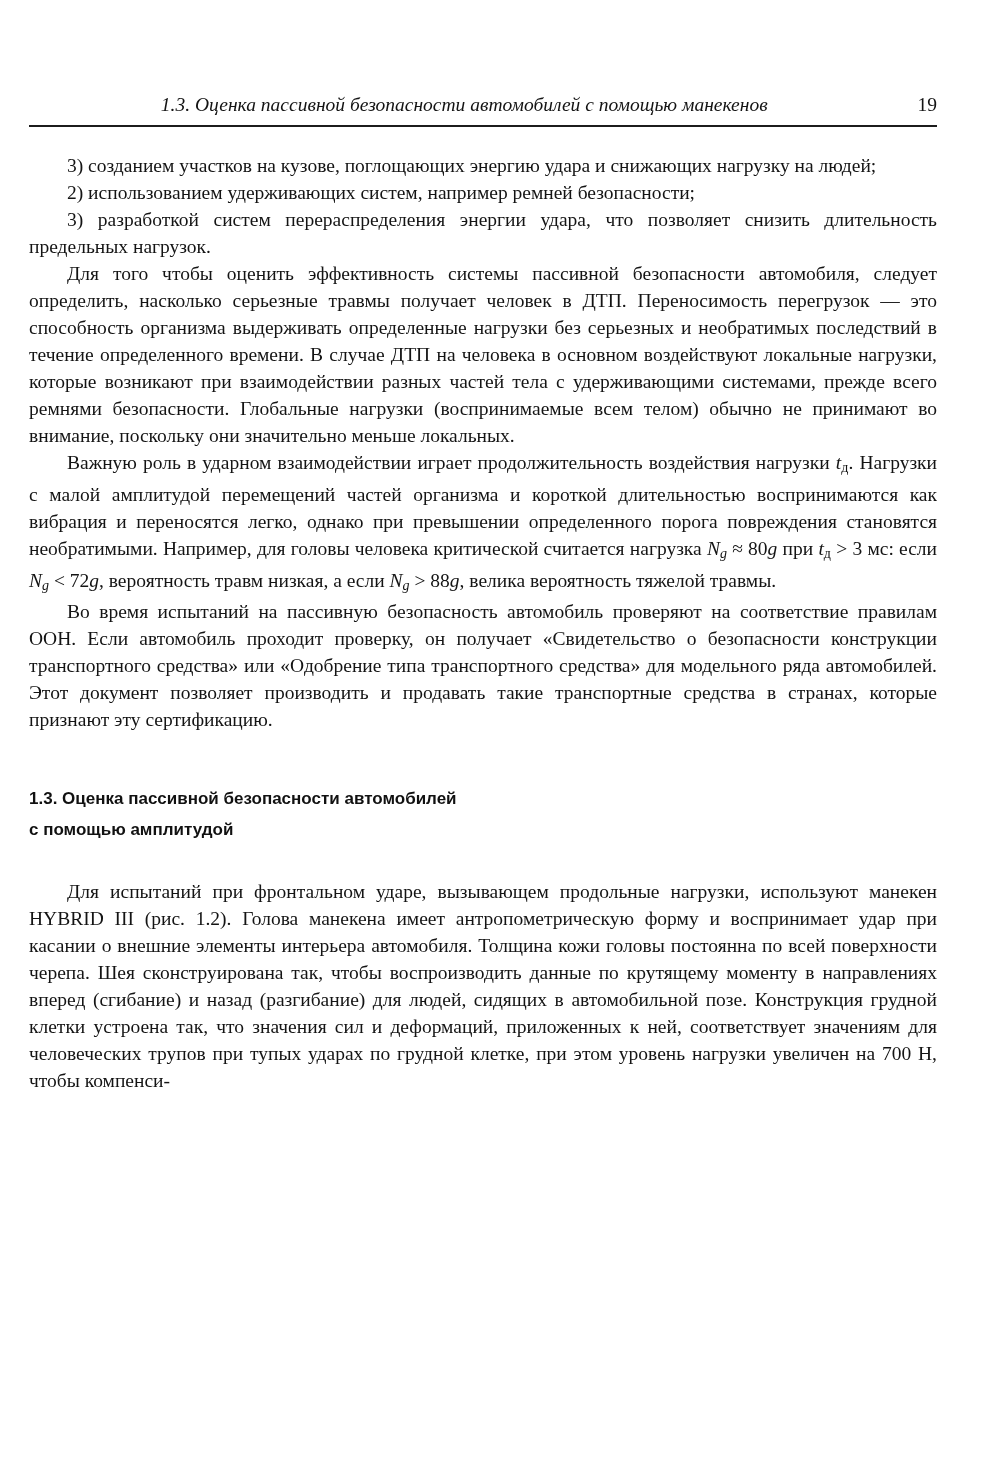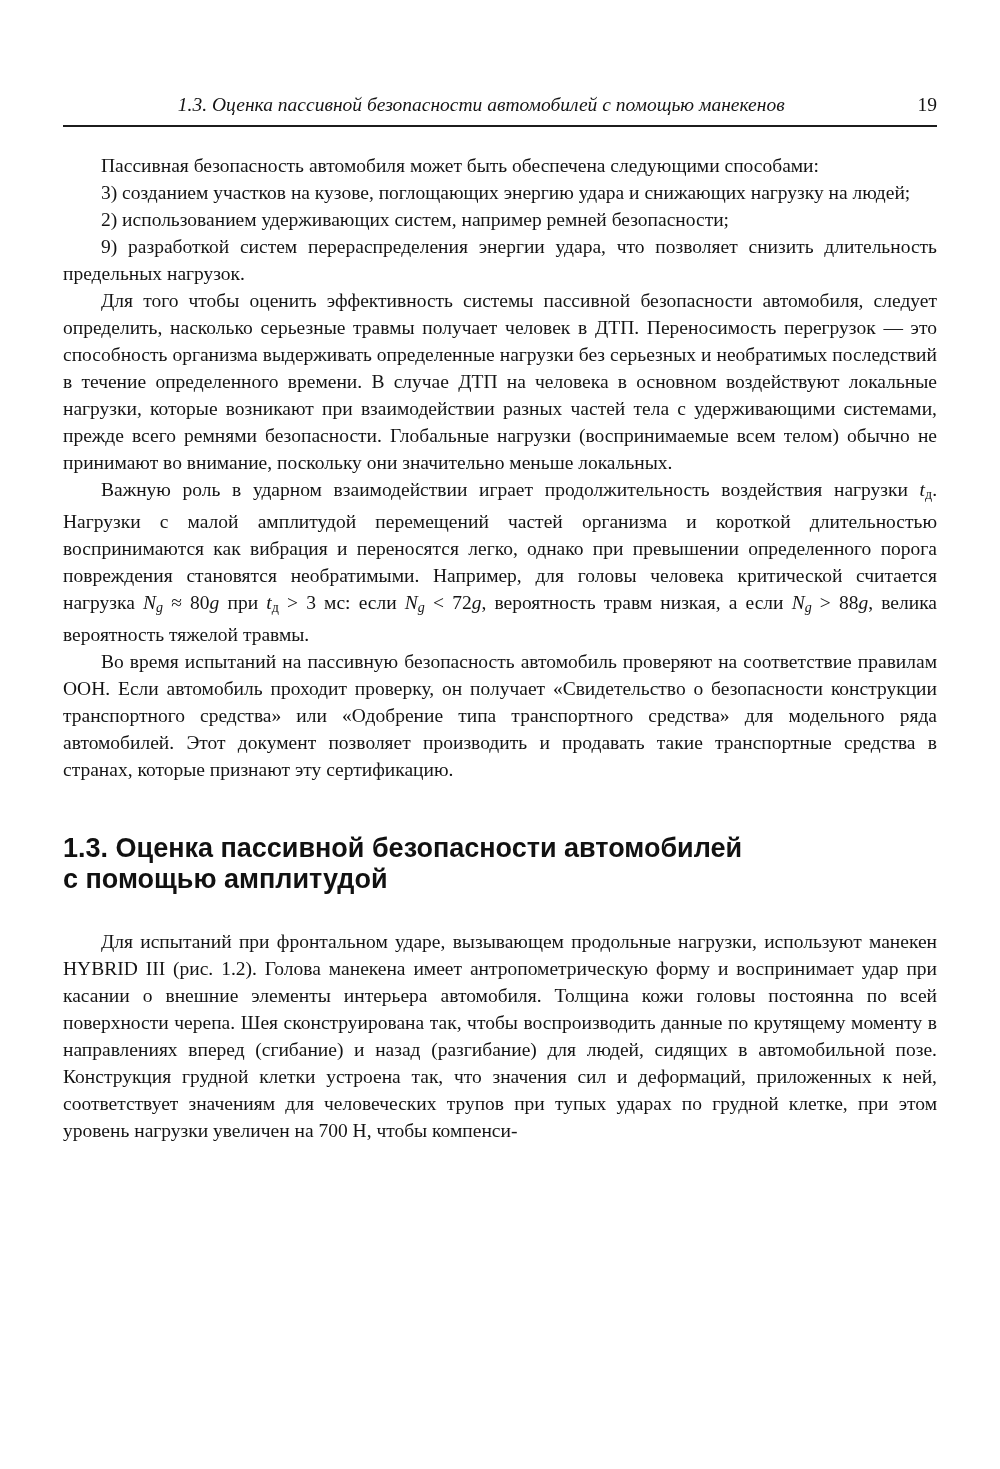--- a/index.html
+++ b/index.html
@@ -5,21 +5,21 @@
   * { margin: 0; padding: 0; box-sizing: border-box; }
   html, body { background: #ffffff; }
   body {
     width: 1000px; height: 1469px;
     font-family: "Liberation Serif", serif;
     color: #141414;
     overflow: hidden;
   }
   .page {
     width: 1000px; height: 1469px;
-    padding: 94px 63px 0 63px;
+    padding: 94px 63px 0 29px;
     background: #ffffff;
   }
   .running-head {
     display: flex;
     align-items: baseline;
     font-style: italic;
     font-size: 19.5px;
     border-bottom: 2px solid #1c1c1c;
     padding-bottom: 9px;
   }
@@ -32,43 +32,42 @@
     text-align: justify;
     text-indent: 38px;
     color: #141414;
   }
   .run-i { font-style: italic; }
   .run-sub { font-size: 72%; vertical-align: -0.2em; }
   .run-isub { font-style: italic; font-size: 72%; vertical-align: -0.2em; }
   .section-heading {
     font-family: "Liberation Sans", sans-serif;
     font-weight: bold;
-    font-size: 27px;
+    font-size: 17px;
     line-height: 31px;
     margin: 50px 0 33px 0;
     color: #111111;
   }
 </style>
 </head>
 <body>
 
 <div class="page">
 
   <header class="running-head">
     <span class="rh-title">1.3. Оценка пассивной безопасности автомобилей с помощью манекенов</span>
     <span class="rh-page">19</span>
   </header>
 
   <main class="body-text">
 
     <div id="intro-paragraphs">
-        <p class="para"><span>Пассивная безопасность автомобиля может быть обеспечена следующими способами:</span></p>
         <p class="para"><span>3) созданием участков на кузове, поглощающих энергию удара и снижающих нагрузку на людей;</span></p>
         <p class="para"><span>2) использованием удерживающих систем, например ремней безопасности;</span></p>
-        <p class="para"><span>9) разработкой систем перераспределения энергии удара, что позволяет снизить длительность предельных нагрузок.</span></p>
+        <p class="para"><span>3) разработкой систем перераспределения энергии удара, что позволяет снизить длительность предельных нагрузок.</span></p>
         <p class="para"><span>Для того чтобы оценить эффективность системы пассивной безопасности автомобиля, следует определить, насколько серьезные травмы получает человек в ДТП. Переносимость перегрузок — это способность организма выдерживать определенные нагрузки без серьезных и необратимых последствий в течение определенного времени. В случае ДТП на человека в основном воздействуют локальные нагрузки, которые возникают при взаимодействии разных частей тела с удерживающими системами, прежде всего ремнями безопасности. Глобальные нагрузки (воспринимаемые всем телом) обычно не принимают во внимание, поскольку они значительно меньше локальных.</span></p>
         <p class="para"><span>Важную роль в ударном взаимодействии играет продолжительность воздействия нагрузки </span><span class="run-i">t</span><span class="run-sub">д</span><span>. Нагрузки с малой амплитудой перемещений частей организма и короткой длительностью воспринимаются как вибрация и переносятся легко, однако при превышении определенного порога повреждения становятся необратимыми. Например, для головы человека критической считается нагрузка </span><span class="run-i">N</span><span class="run-isub">g</span><span> ≈ 80</span><span class="run-i">g</span><span> при </span><span class="run-i">t</span><span class="run-sub">д</span><span> &gt; 3 мс: если </span><span class="run-i">N</span><span class="run-isub">g</span><span> &lt; 72</span><span class="run-i">g</span><span>, вероятность травм низкая, а если </span><span class="run-i">N</span><span class="run-isub">g</span><span> &gt; 88</span><span class="run-i">g</span><span>, велика вероятность тяжелой травмы.</span></p>
         <p class="para"><span>Во время испытаний на пассивную безопасность автомобиль проверяют на соответствие правилам ООН. Если автомобиль проходит проверку, он получает «Свидетельство о безопасности конструкции транспортного средства» или «Одобрение типа транспортного средства» для модельного ряда автомобилей. Этот документ позволяет производить и продавать такие транспортные средства в странах, которые признают эту сертификацию.</span></p>
       </div>
 
     <h2 class="section-heading">
       <span>1.3. Оценка пассивной безопасности автомобилей</span><br>
       <span>с помощью амплитудой</span>
     </h2>
 

